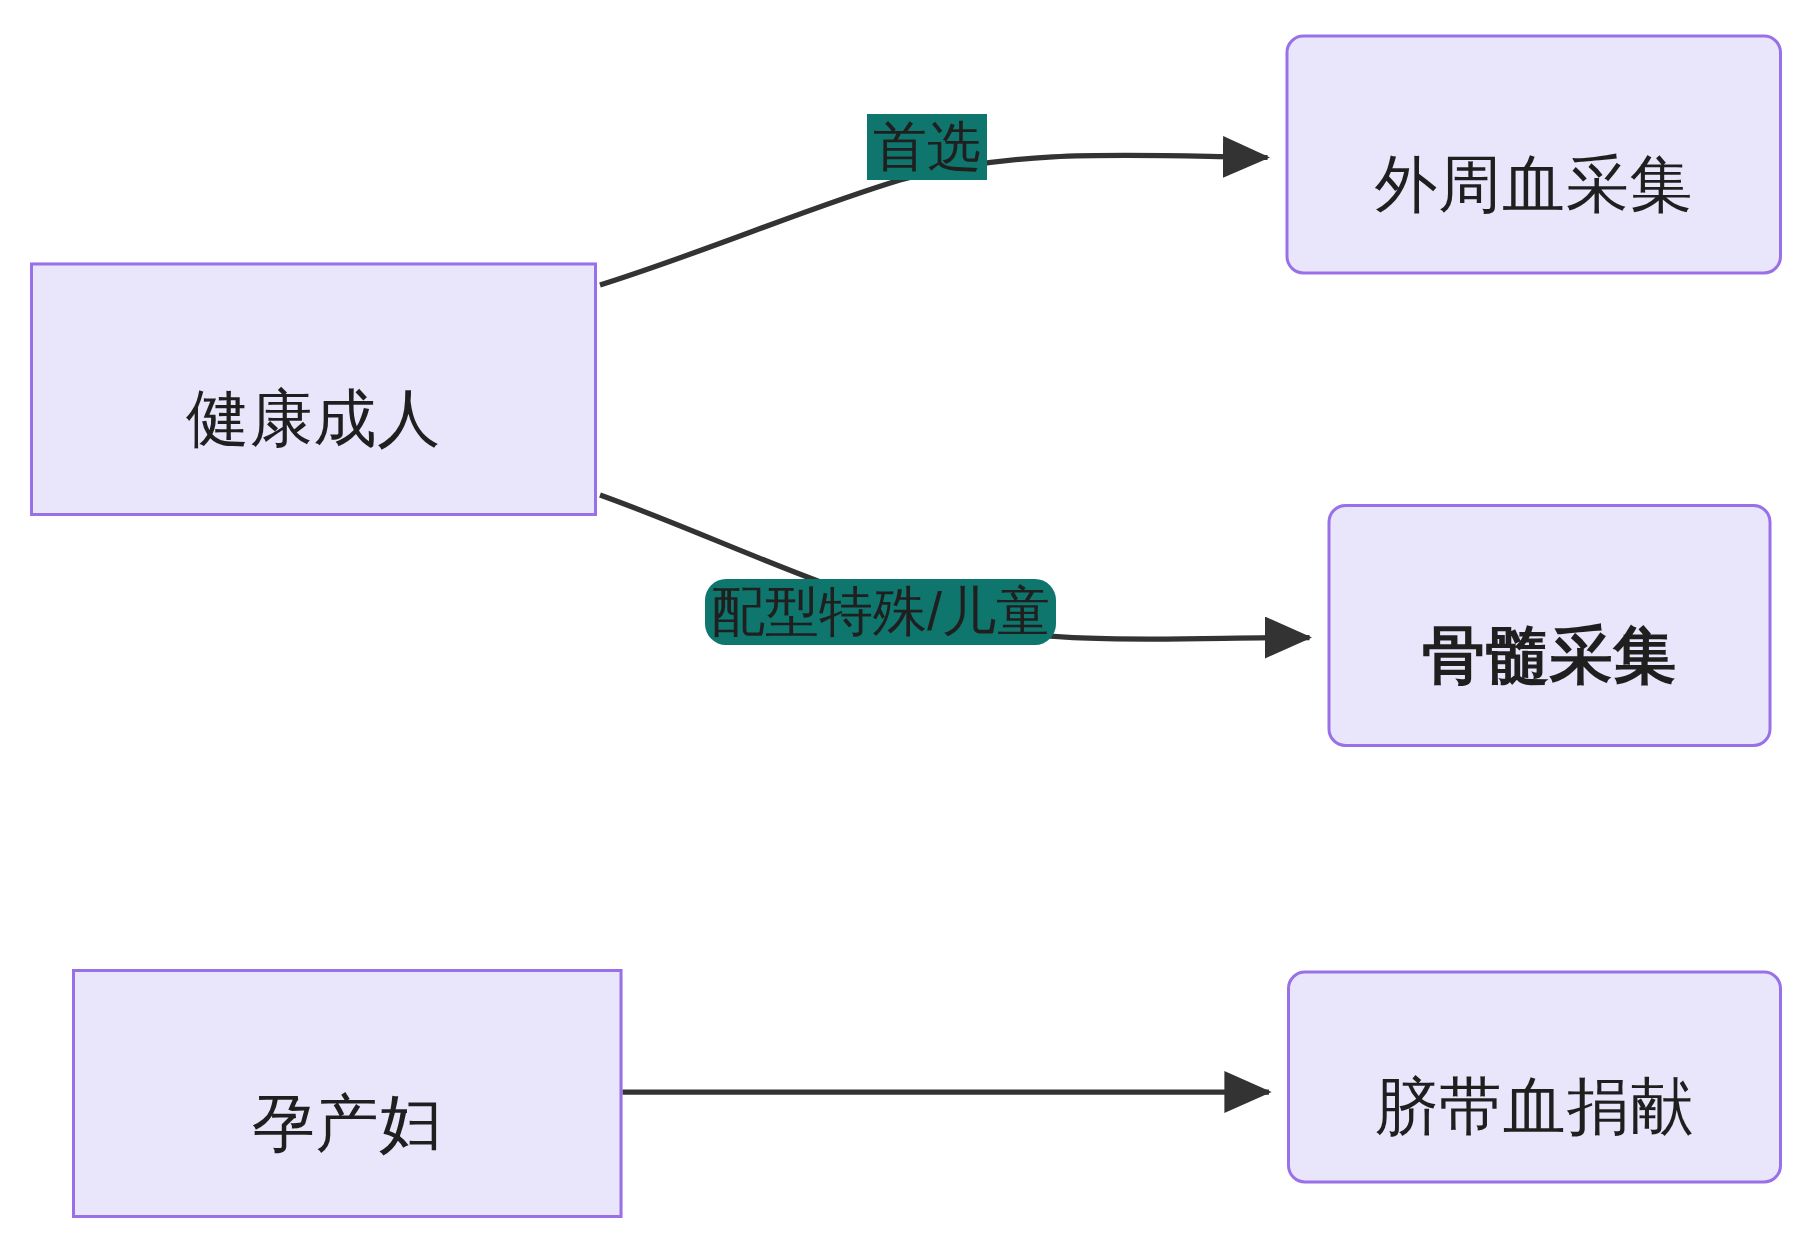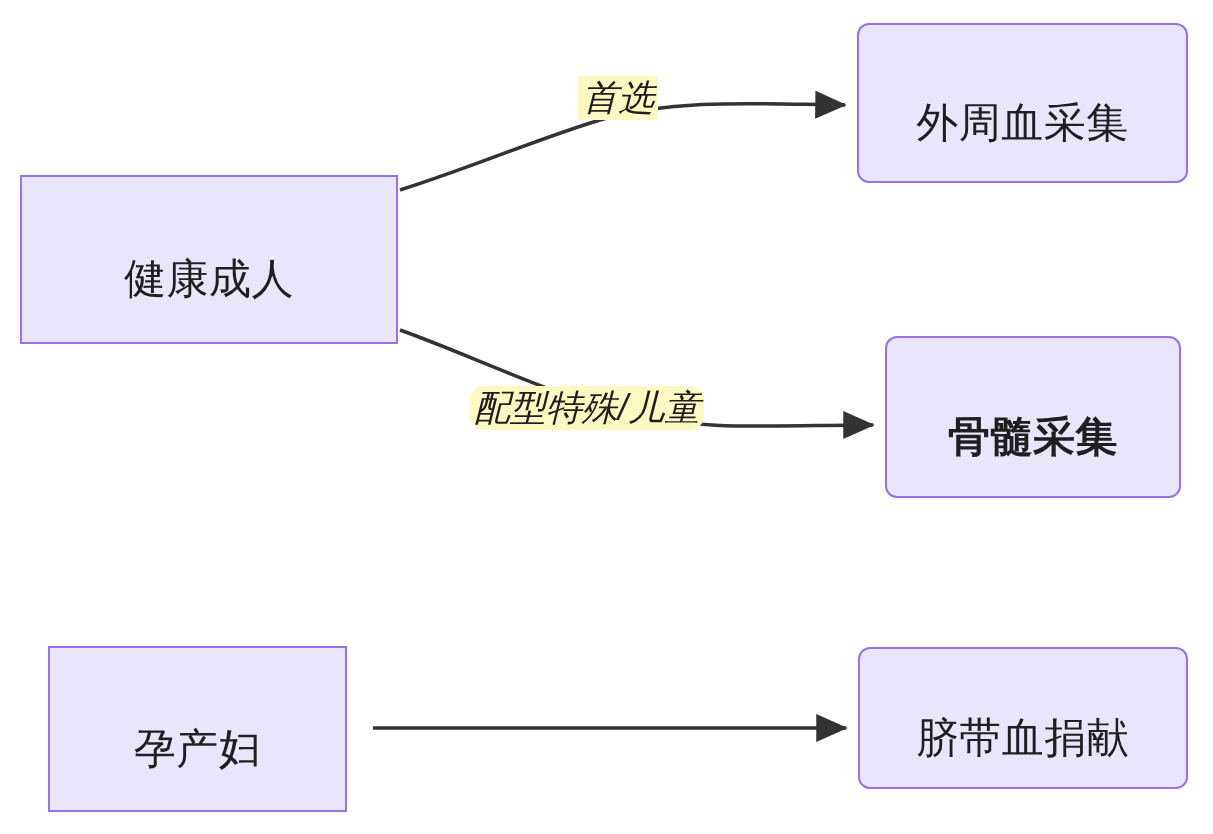--- a/index.html
+++ b/index.html
@@ -49,33 +49,32 @@
     color: #1f1f1f;
     margin-top: 39px;
   }
   .node.rounded { border-radius: 12px; }
   .node.square  { border-radius: 0px; }
 
   
   #node-healthy-adult   { left: 20px;  top: 175px; width: 378px; height: 169px; }
   #node-peripheral      { left: 857px; top: 23px;  width: 331px; height: 160px; }
   #node-marrow          { left: 885px; top: 336px; width: 296px; height: 162px; font-weight: bold; }
-  #node-pregnant        { left: 48px;  top: 646px; width: 299px; height: 166px; }
+  #node-pregnant        { left: 48px;  top: 646px; width: 367px; height: 166px; }
   #node-cordblood       { left: 858px; top: 647px; width: 330px; height: 142px; }
 
   .edge-label {
     position: absolute;
-    background: #fef9c3;
+    background: #0f766e;
     color: #1f1f1f;
     font-size: 36px;
     line-height: 1.1;
     white-space: nowrap;
     padding: 2px 4px;
     z-index: 4;
-    font-style: italic;
   }
   #edge-label-first-choice { left: 578px; top: 76px; }
   #edge-label-special-type { left: 470px; top: 386px; border-radius: 14px; }
 </style>
 </head>
 <body>
 
 <div id="diagram-canvas">
 
   <svg class="edge-layer" viewBox="0 0 1213 834">

